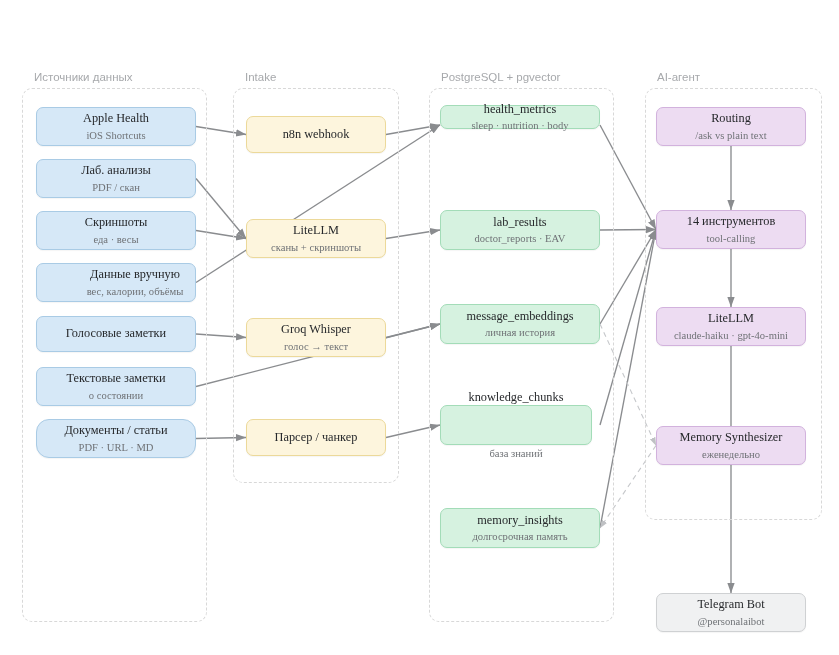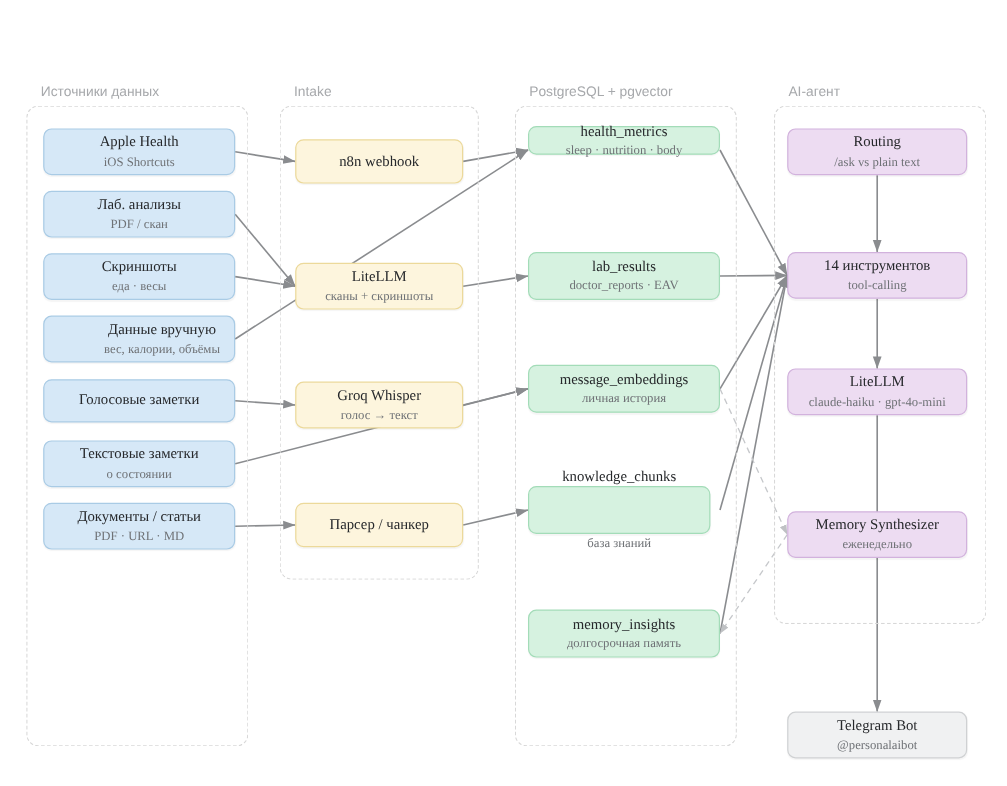--- a/index.html
+++ b/index.html
@@ -164,21 +164,21 @@
         <div class="t1">Данные вручную</div>
         <div class="t2">вес, калории, объёмы</div>
       </div>
       <div class="node n-source single" style="left: 36px; top: 316px; width: 160px; height: 36px;">
         <div class="t1">Голосовые заметки</div>
       </div>
       <div class="node n-source" style="left: 36px; top: 367px; width: 160px; height: 39px;">
         <div class="t1">Текстовые заметки</div>
         <div class="t2">о состоянии</div>
       </div>
-      <div class="node n-source" style="left: 36px; top: 419px; width: 160px; height: 39px;">
+      <div class="node n-source" style="left: 36px; top: 419px; width: 160px; height: 39px; border-radius: 13px;">
         <div class="t1">Документы / статьи</div>
         <div class="t2">PDF · URL · MD</div>
       </div>
       <div class="node n-intake single" style="left: 246px; top: 116px; width: 140px; height: 37px;">
         <div class="t1">n8n webhook</div>
       </div>
       <div class="node n-intake" style="left: 246px; top: 219px; width: 140px; height: 39px;">
         <div class="t1">LiteLLM</div>
         <div class="t2">сканы + скриншоты</div>
       </div>

